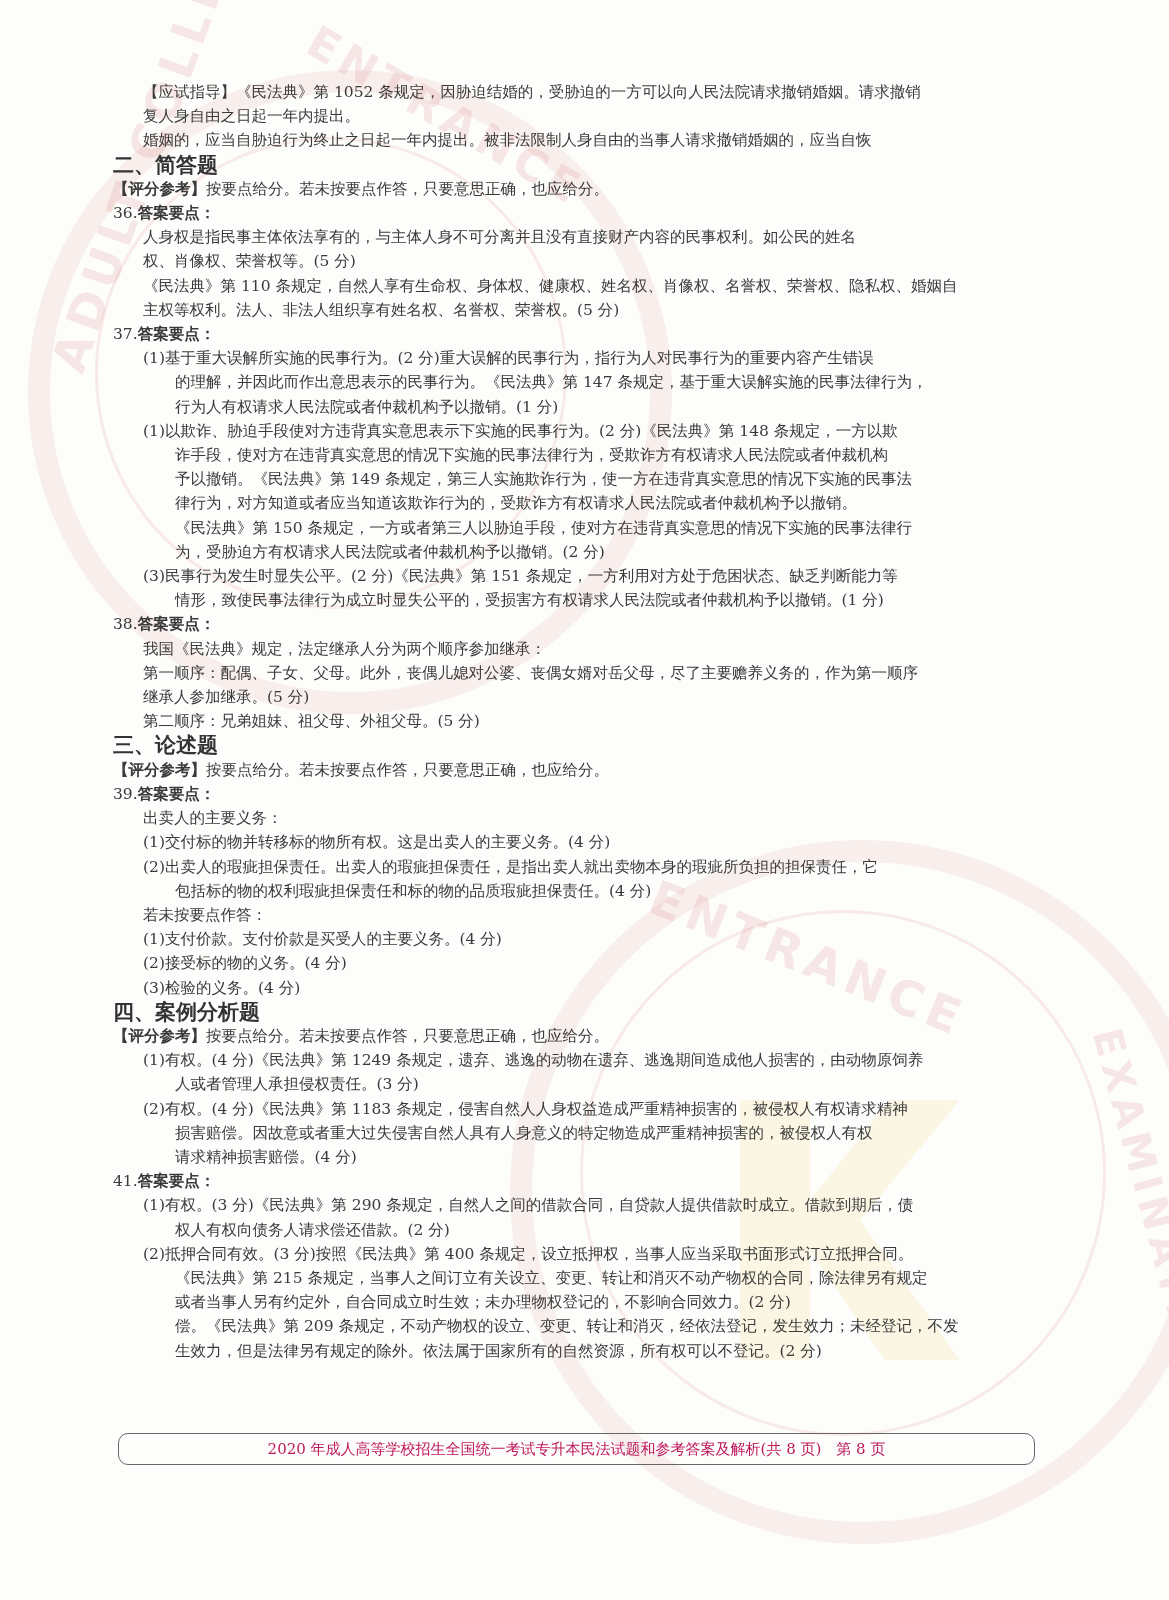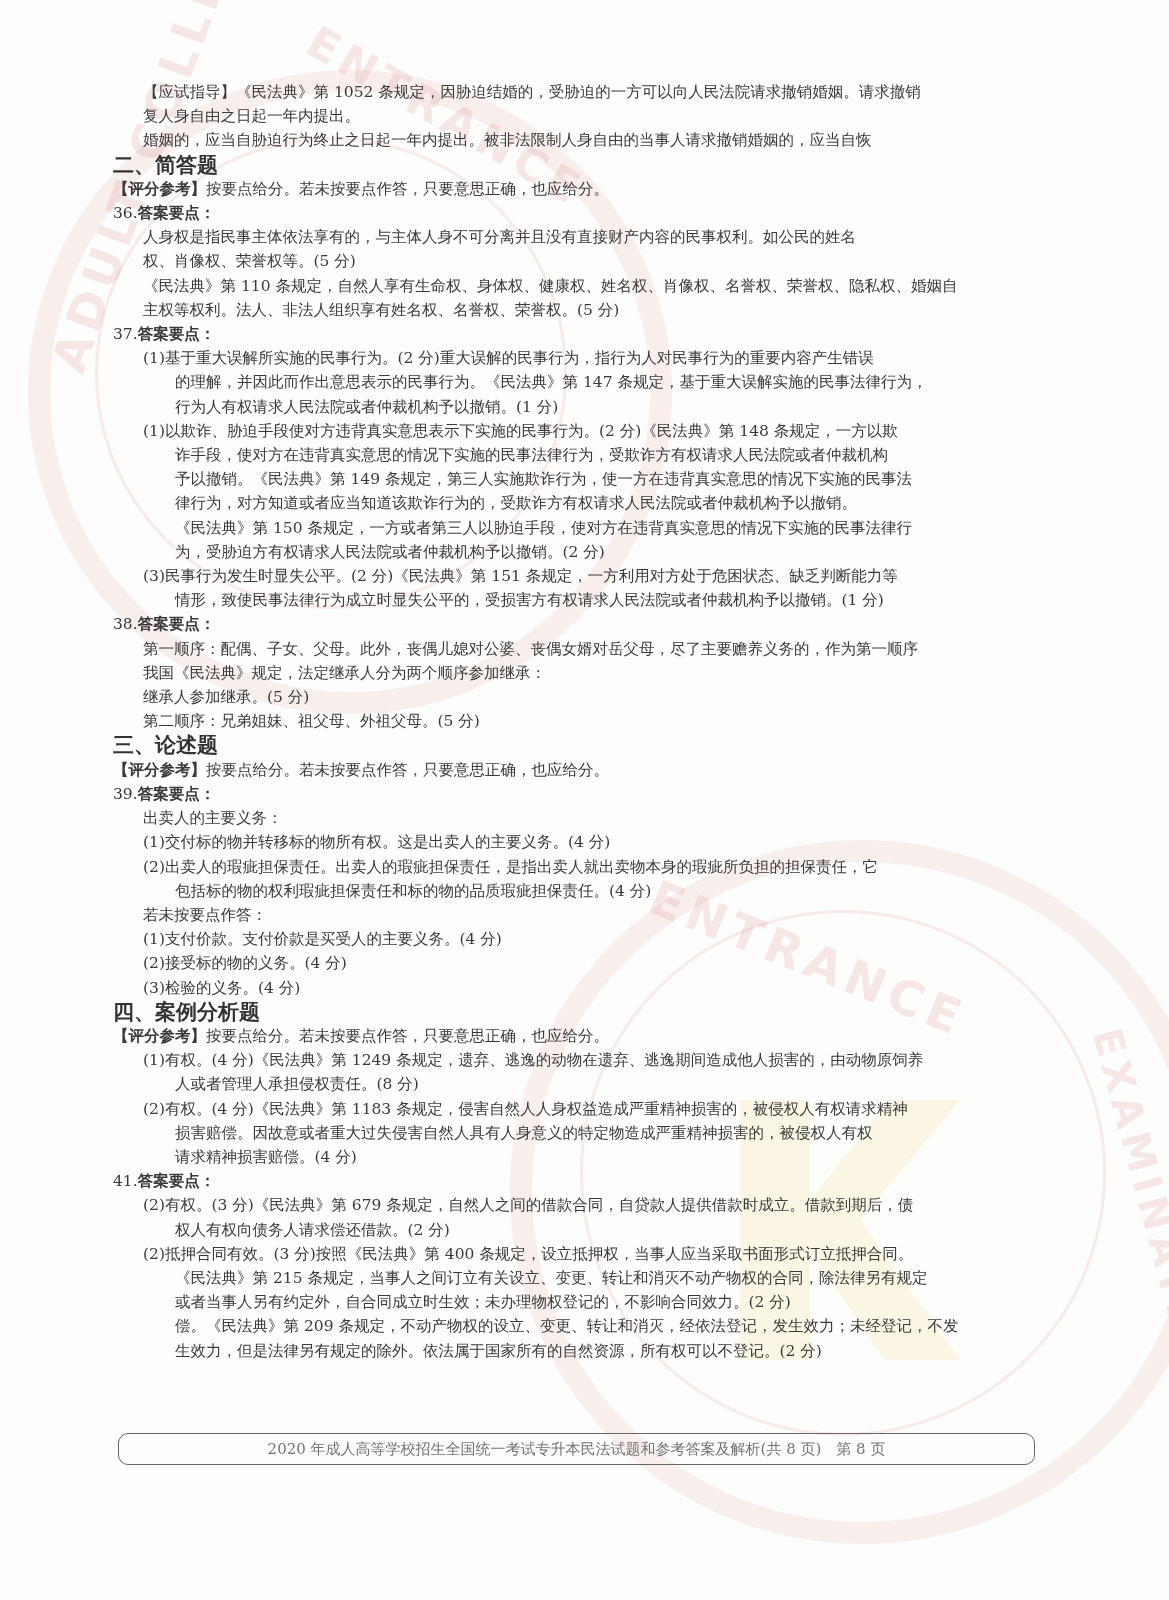--- a/index.html
+++ b/index.html
@@ -20,21 +20,21 @@
   .wm-t4 { left:965px; top:1190px; transform:rotate(75deg); font-size:40px; }
   .page { position:absolute; left:113px; top:80px; width:925px; font-size:15.5px; line-height:24.2px; }
   .line { white-space:nowrap; }
   .ind1 { padding-left:30px; }
   .ind2 { padding-left:62px; }
   .hdg { font-family:"DejaVu Sans","Liberation Sans",sans-serif; font-weight:bold; font-size:21px; color:#333; }
   .b { font-family:"DejaVu Sans","Liberation Sans",sans-serif; font-weight:bold; }
   .footer {
     position:absolute; left:118px; top:1433px; width:915px; height:30px;
     border:1.5px solid #666; border-radius:10px; text-align:center;
-    font-size:15px; line-height:30px; color:#737373;
+    font-size:15px; line-height:30px; color:#be185d;
   }
 </style>
 </head>
 <body>
 
 <div class="wm wm1"></div>
 <div class="wm wm1-inner"></div>
 <div class="wm wm2"></div>
 <div class="wm wm2-inner"></div>
 <svg class="wm-k" viewBox="0 0 240 260">
@@ -69,49 +69,49 @@
   <div class="line ind1">(1)以欺诈、胁迫手段使对方违背真实意思表示下实施的民事行为。(2 分)《民法典》第 148 条规定，一方以欺</div>
   <div class="line ind2">诈手段，使对方在违背真实意思的情况下实施的民事法律行为，受欺诈方有权请求人民法院或者仲裁机构</div>
   <div class="line ind2">予以撤销。《民法典》第 149 条规定，第三人实施欺诈行为，使一方在违背真实意思的情况下实施的民事法</div>
   <div class="line ind2">律行为，对方知道或者应当知道该欺诈行为的，受欺诈方有权请求人民法院或者仲裁机构予以撤销。</div>
   <div class="line ind2">《民法典》第 150 条规定，一方或者第三人以胁迫手段，使对方在违背真实意思的情况下实施的民事法律行</div>
   <div class="line ind2">为，受胁迫方有权请求人民法院或者仲裁机构予以撤销。(2 分)</div>
   <div class="line ind1">(3)民事行为发生时显失公平。(2 分)《民法典》第 151 条规定，一方利用对方处于危困状态、缺乏判断能力等</div>
   <div class="line ind2">情形，致使民事法律行为成立时显失公平的，受损害方有权请求人民法院或者仲裁机构予以撤销。(1 分)</div>
 
   <div class="line"><span>38.</span><span class="b">答案要点：</span></div>
+  <div class="line ind1">我国《民法典》规定，法定继承人分为两个顺序参加继承：</div>
   <div class="line ind1">第一顺序：配偶、子女、父母。此外，丧偶儿媳对公婆、丧偶女婿对岳父母，尽了主要赡养义务的，作为第一顺序</div>
-  <div class="line ind1">我国《民法典》规定，法定继承人分为两个顺序参加继承：</div>
   <div class="line ind1">继承人参加继承。(5 分)</div>
   <div class="line ind1">第二顺序：兄弟姐妹、祖父母、外祖父母。(5 分)</div>
 
   <div class="line hdg">三、论述题</div>
   <div class="line"><span class="b">【评分参考】</span><span>按要点给分。若未按要点作答，只要意思正确，也应给分。</span></div>
 
   <div class="line"><span>39.</span><span class="b">答案要点：</span></div>
   <div class="line ind1">出卖人的主要义务：</div>
   <div class="line ind1">(1)交付标的物并转移标的物所有权。这是出卖人的主要义务。(4 分)</div>
   <div class="line ind1">(2)出卖人的瑕疵担保责任。出卖人的瑕疵担保责任，是指出卖人就出卖物本身的瑕疵所负担的担保责任，它</div>
   <div class="line ind2">包括标的物的权利瑕疵担保责任和标的物的品质瑕疵担保责任。(4 分)</div>
   <div class="line ind1">若未按要点作答：</div>
   <div class="line ind1">(1)支付价款。支付价款是买受人的主要义务。(4 分)</div>
   <div class="line ind1">(2)接受标的物的义务。(4 分)</div>
   <div class="line ind1">(3)检验的义务。(4 分)</div>
 
   <div class="line hdg">四、案例分析题</div>
   <div class="line"><span class="b">【评分参考】</span><span>按要点给分。若未按要点作答，只要意思正确，也应给分。</span></div>
 
   <div class="line ind1">(1)有权。(4 分)《民法典》第 1249 条规定，遗弃、逃逸的动物在遗弃、逃逸期间造成他人损害的，由动物原饲养</div>
-  <div class="line ind2">人或者管理人承担侵权责任。(8 分)</div>
+  <div class="line ind2">人或者管理人承担侵权责任。(3 分)</div>
   <div class="line ind1">(2)有权。(4 分)《民法典》第 1183 条规定，侵害自然人人身权益造成严重精神损害的，被侵权人有权请求精神</div>
   <div class="line ind2">损害赔偿。因故意或者重大过失侵害自然人具有人身意义的特定物造成严重精神损害的，被侵权人有权</div>
   <div class="line ind2">请求精神损害赔偿。(4 分)</div>
 
   <div class="line"><span>41.</span><span class="b">答案要点：</span></div>
-  <div class="line ind1">(2)有权。(3 分)《民法典》第 679 条规定，自然人之间的借款合同，自贷款人提供借款时成立。借款到期后，债</div>
+  <div class="line ind1">(1)有权。(3 分)《民法典》第 290 条规定，自然人之间的借款合同，自贷款人提供借款时成立。借款到期后，债</div>
   <div class="line ind2">权人有权向债务人请求偿还借款。(2 分)</div>
   <div class="line ind1">(2)抵押合同有效。(3 分)按照《民法典》第 400 条规定，设立抵押权，当事人应当采取书面形式订立抵押合同。</div>
   <div class="line ind2">《民法典》第 215 条规定，当事人之间订立有关设立、变更、转让和消灭不动产物权的合同，除法律另有规定</div>
   <div class="line ind2">或者当事人另有约定外，自合同成立时生效；未办理物权登记的，不影响合同效力。(2 分)</div>
   <div class="line ind2">偿。《民法典》第 209 条规定，不动产物权的设立、变更、转让和消灭，经依法登记，发生效力；未经登记，不发</div>
   <div class="line ind2">生效力，但是法律另有规定的除外。依法属于国家所有的自然资源，所有权可以不登记。(2 分)</div>
 </div>
 
 <div class="footer">2020 年成人高等学校招生全国统一考试专升本民法试题和参考答案及解析(共 8 页)　第 8 页</div>
 

